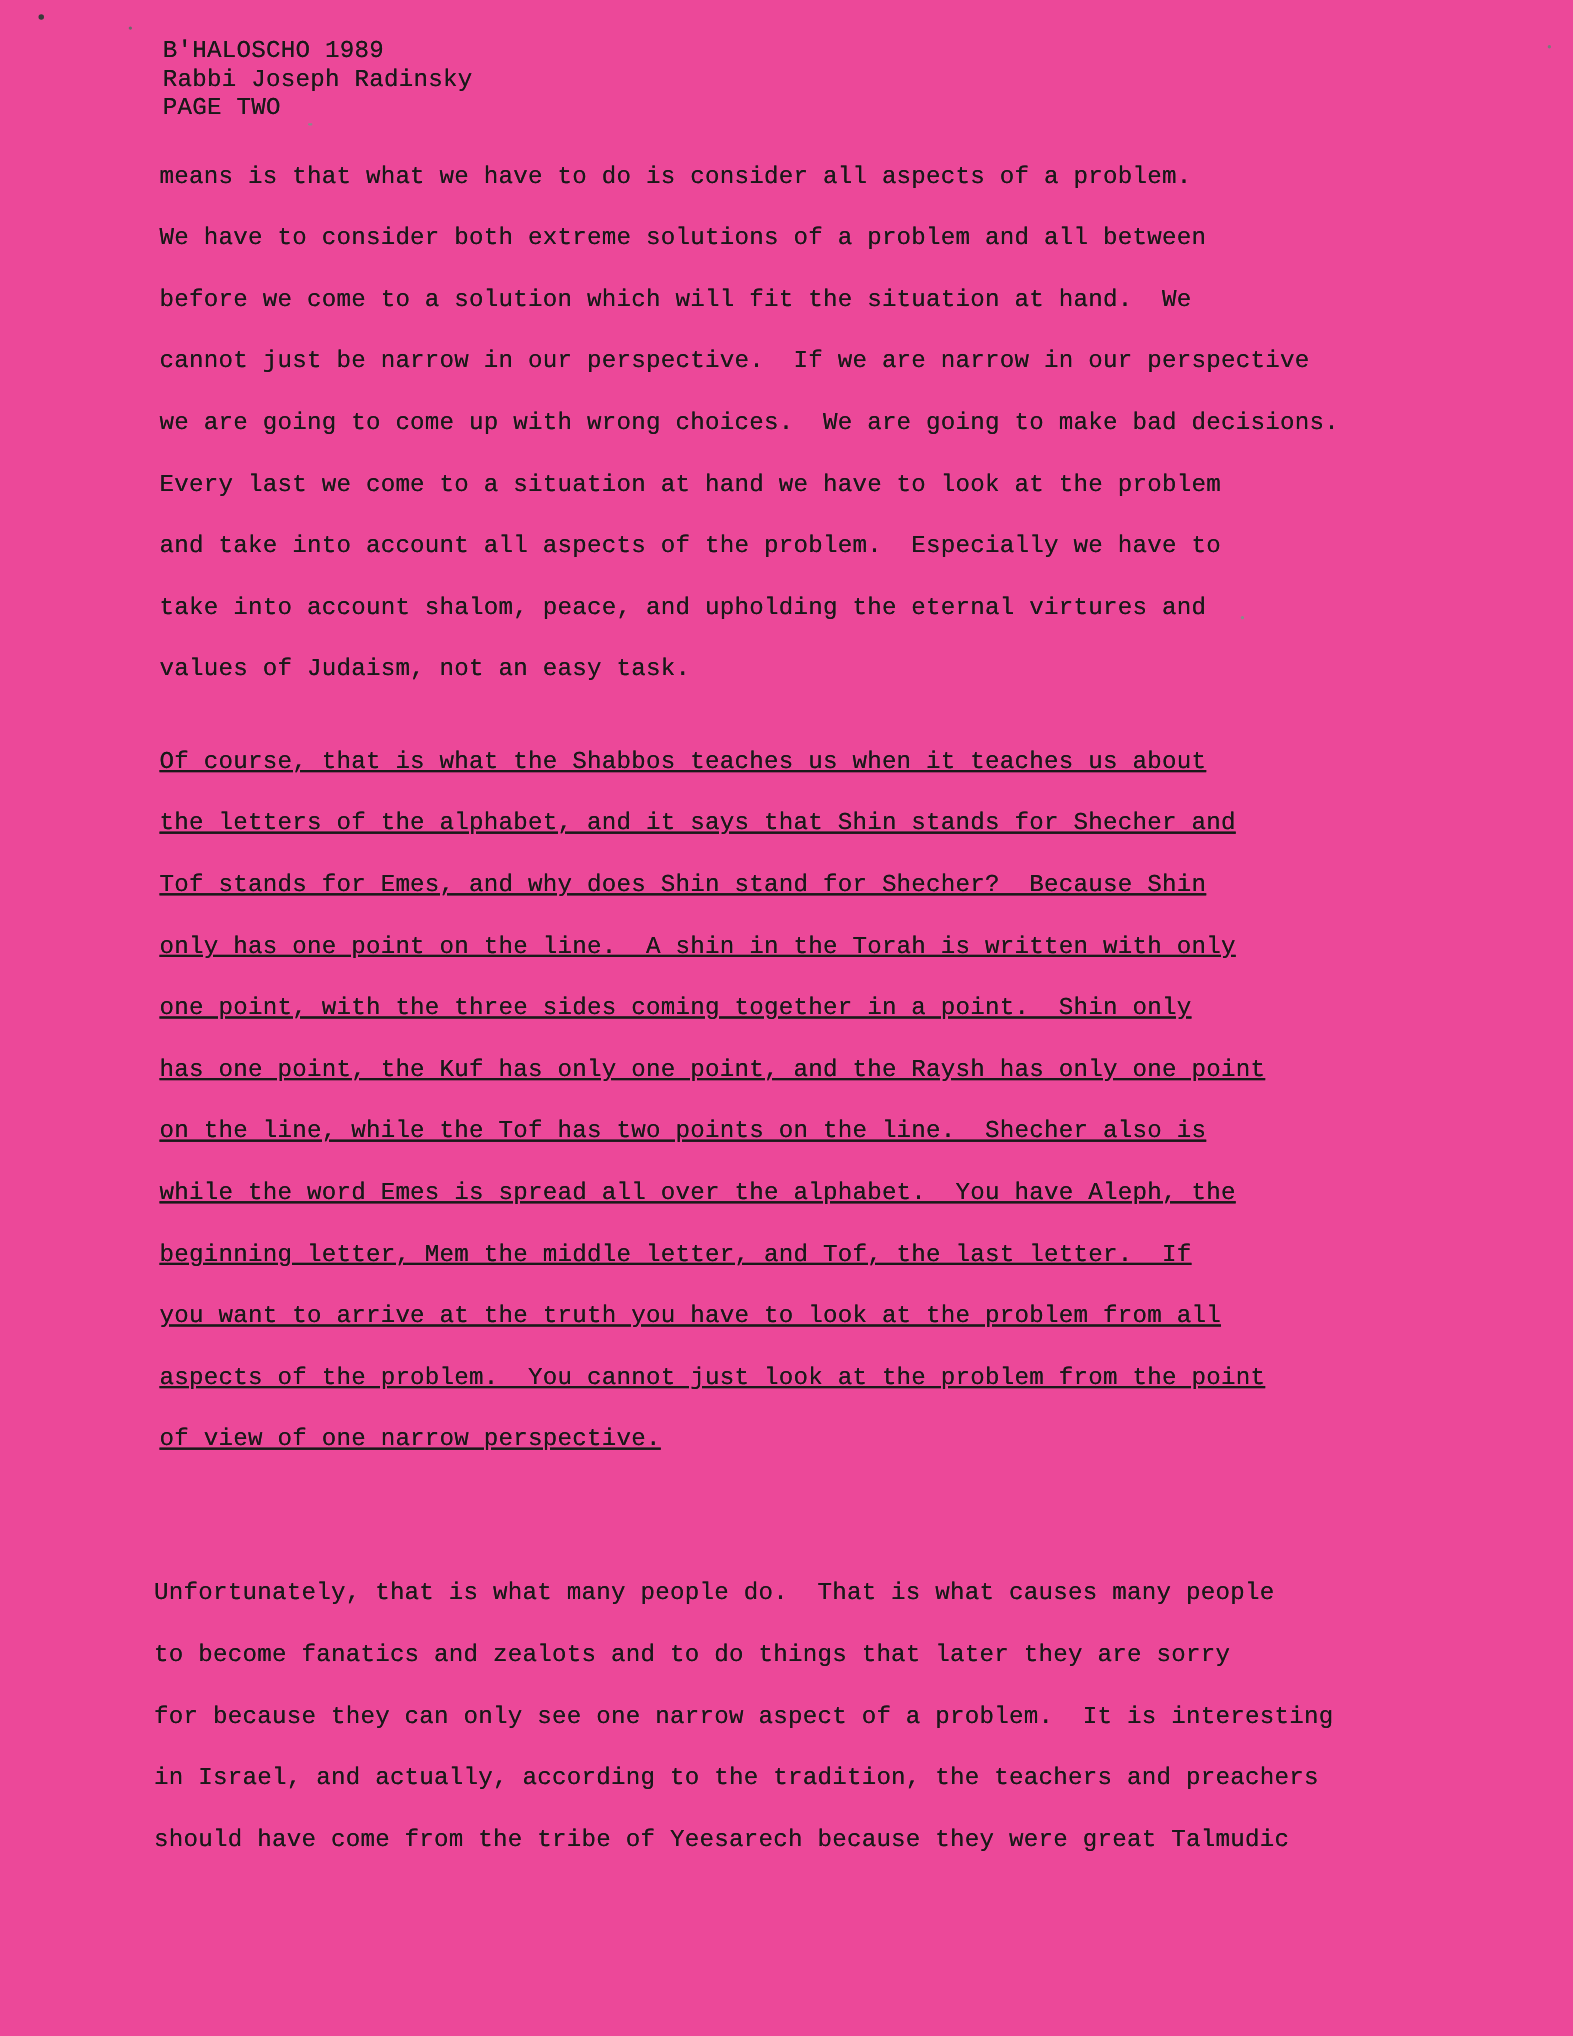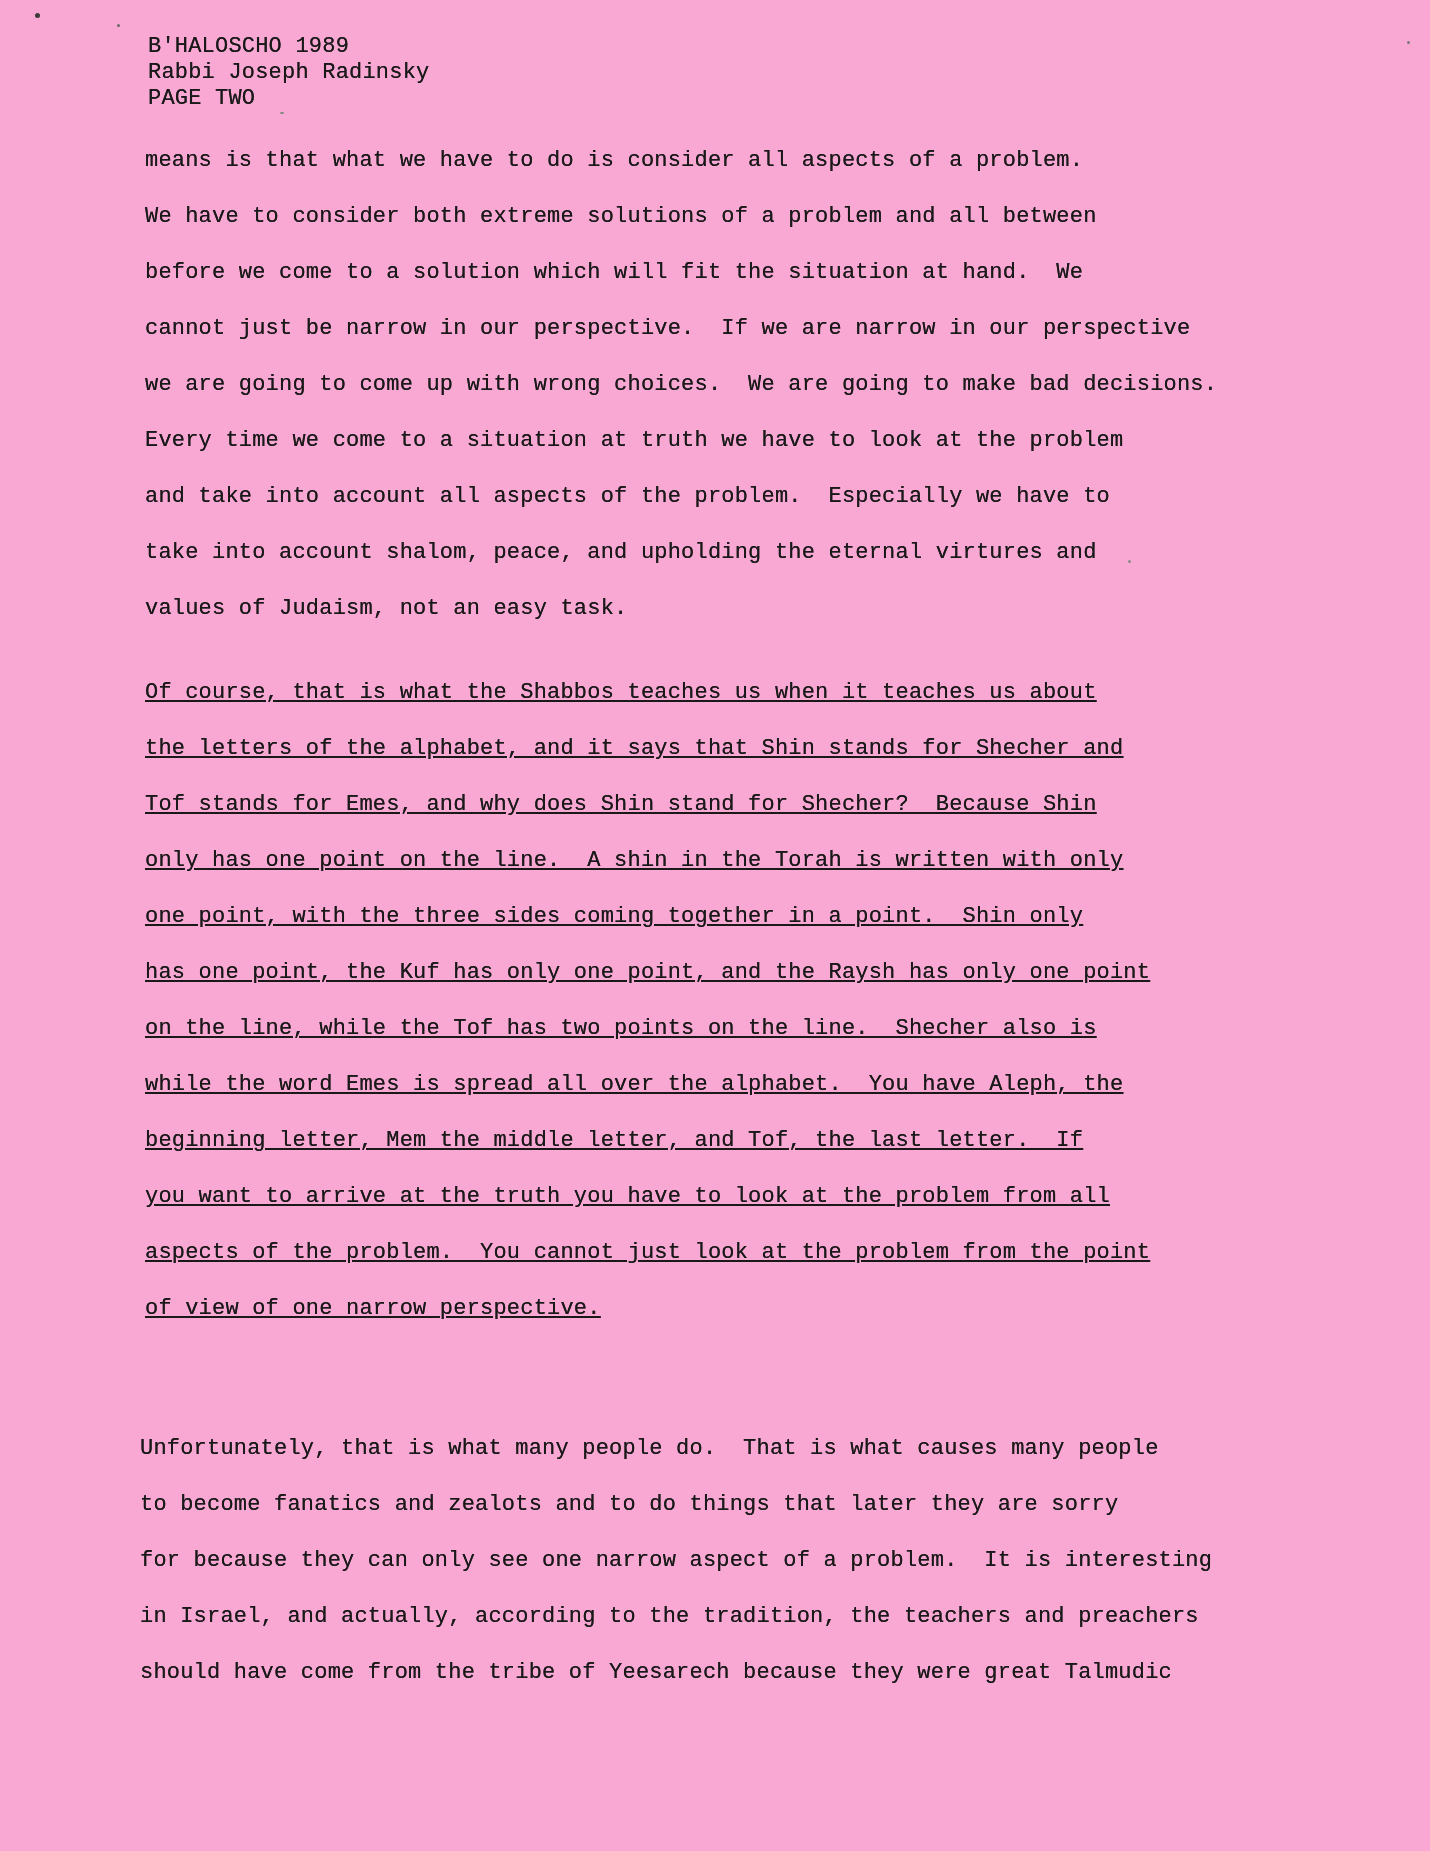--- a/index.html
+++ b/index.html
@@ -4,21 +4,21 @@
 <style>
   html, body {
     margin: 0;
     padding: 0;
     background: #ffffff;
   }
   .page {
     position: relative;
     width: 1430px;
     height: 1851px;
-    background: #f9a8d4;
+    background: #ec4899;
     overflow: hidden;
     font-family: "Liberation Mono", "DejaVu Sans Mono", monospace;
     color: #191919;
   }
   .typewriter {
     font-size: 22px;
     letter-spacing: 0.2px;
     text-shadow: 0 0 0.6px rgba(25,25,25,0.85);
   }
   .header {
@@ -69,21 +69,21 @@
     <div class="hline">Rabbi Joseph Radinsky</div>
     <div class="hline">PAGE TWO</div>
   </div>
 
   <div class="para para-1 typewriter">
     <div class="line">means is that what we have to do is consider all aspects of a problem.</div>
     <div class="line">We have to consider both extreme solutions of a problem and all between</div>
     <div class="line">before we come to a solution which will fit the situation at hand.  We</div>
     <div class="line">cannot just be narrow in our perspective.  If we are narrow in our perspective</div>
     <div class="line">we are going to come up with wrong choices.  We are going to make bad decisions.</div>
-    <div class="line">Every time we come to a situation at truth we have to look at the problem</div>
+    <div class="line">Every last we come to a situation at hand we have to look at the problem</div>
     <div class="line">and take into account all aspects of the problem.  Especially we have to</div>
     <div class="line">take into account shalom, peace, and upholding the eternal virtures and</div>
     <div class="line">values of Judaism, not an easy task.</div>
   </div>
 
   <div class="para para-2 typewriter">
     <div class="line">Of course, that is what the Shabbos teaches us when it teaches us about</div>
     <div class="line">the letters of the alphabet, and it says that Shin stands for Shecher and</div>
     <div class="line">Tof stands for Emes, and why does Shin stand for Shecher?  Because Shin</div>
     <div class="line">only has one point on the line.  A shin in the Torah is written with only</div>

